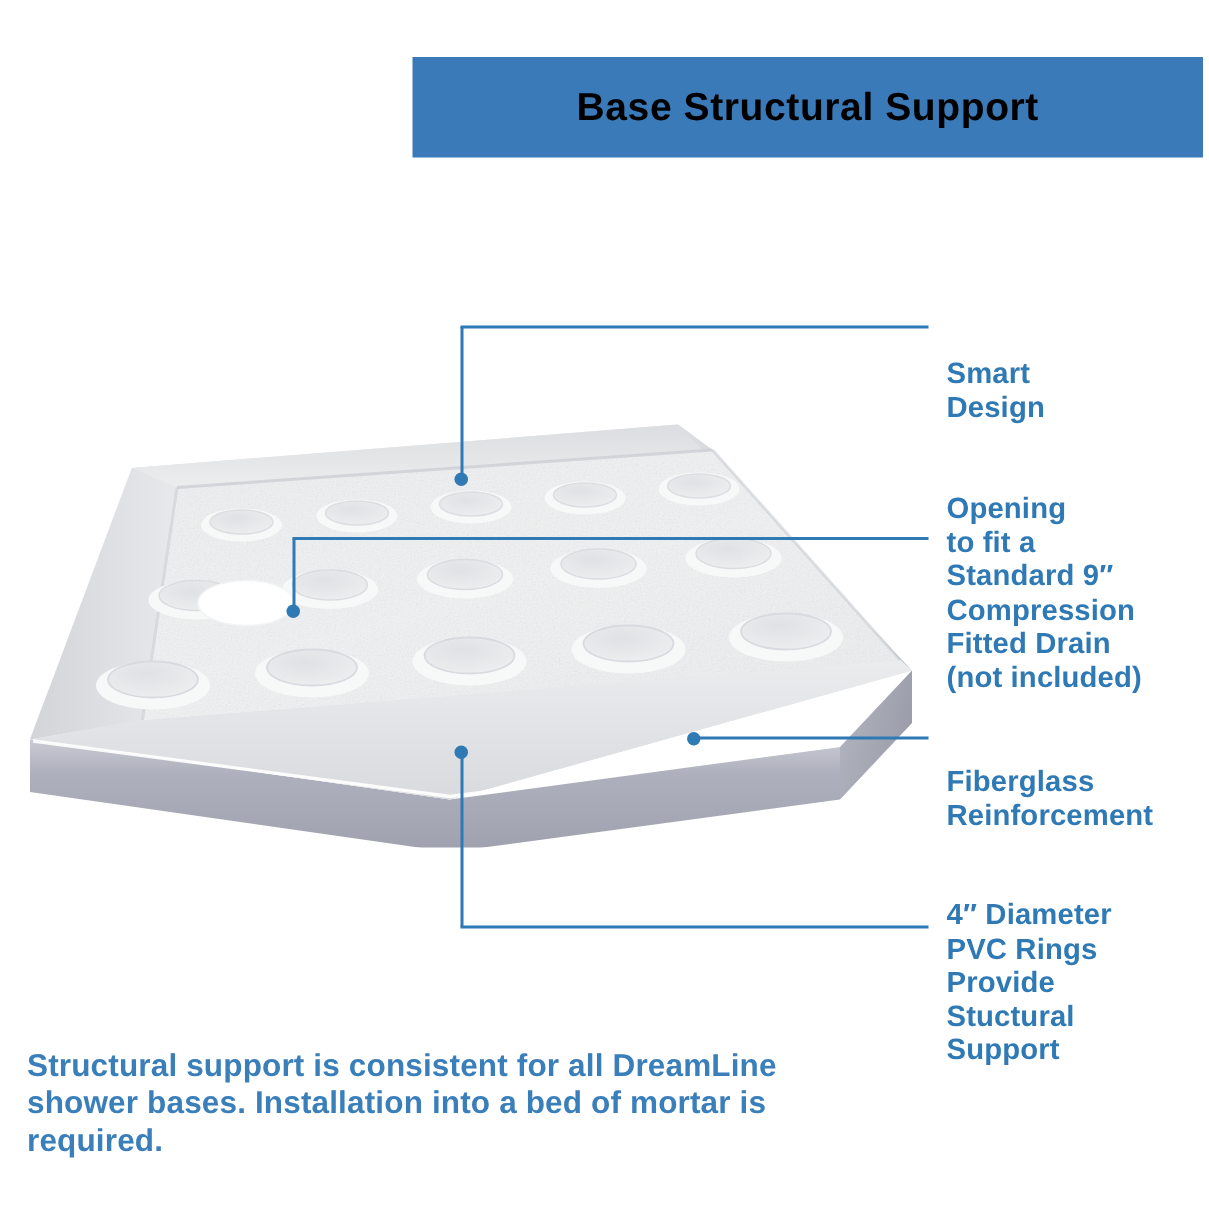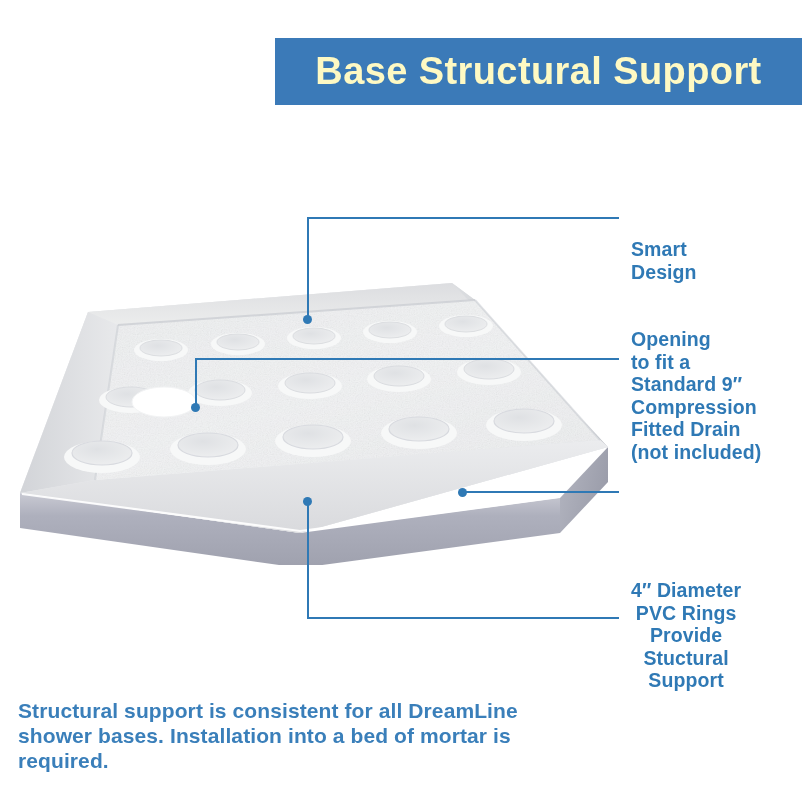--- a/index.html
+++ b/index.html
@@ -11,35 +11,35 @@
   }
   #stage{position:relative;width:806px;height:806px;background:#ffffff;overflow:hidden;}
 
   
   .banner{
     position:absolute;left:275px;top:38px;width:527px;height:67px;
     background:#3b7ab8;
     display:flex;align-items:center;justify-content:center;
   }
   .banner-title{
-    color:#fef9c3;font-size:38px;font-weight:bold;
+    color:#000000;font-size:26px;font-weight:bold;
     letter-spacing:.4px;white-space:nowrap;
   }
 
   
   .callout{
     position:absolute;color:#2f79b5;font-weight:bold;
     font-size:19.5px;line-height:22.5px;letter-spacing:.1px;
     white-space:pre-line;
     margin-top:39px;
   }
   #callout-smart{left:631px;top:199px;}
   #callout-drain{left:631px;top:289px;}
   #callout-fiber{left:631px;top:471px;}
-  #callout-rings{left:631px;top:540px;text-align:center;}
+  #callout-rings{left:631px;top:560px;}
 
   
   .lead{position:absolute;background:#2f79b5;}
   .lead-h{height:2px;}
   .lead-v{width:2px;}
   .dot{
     position:absolute;width:9px;height:9px;border-radius:50%;
     background:#2f79b5;
   }
 
@@ -234,20 +234,22 @@
   <div class="lead lead-h" style="left:307px;top:617px;width:312px;"></div>
 
   <div class="callout" id="callout-smart">Smart
 Design</div>
   <div class="callout" id="callout-drain">Opening
 to fit a
 Standard 9″
 Compression
 Fitted Drain
 (not included)</div>
+  <div class="callout" id="callout-fiber">Fiberglass
+Reinforcement</div>
   <div class="callout" id="callout-rings">4″ Diameter
 PVC Rings
 Provide
 Stuctural
 Support</div>
 
   <div class="caption">Structural support is consistent for all DreamLine shower bases. Installation into a bed of mortar is required.</div>
 
 </div>
 

